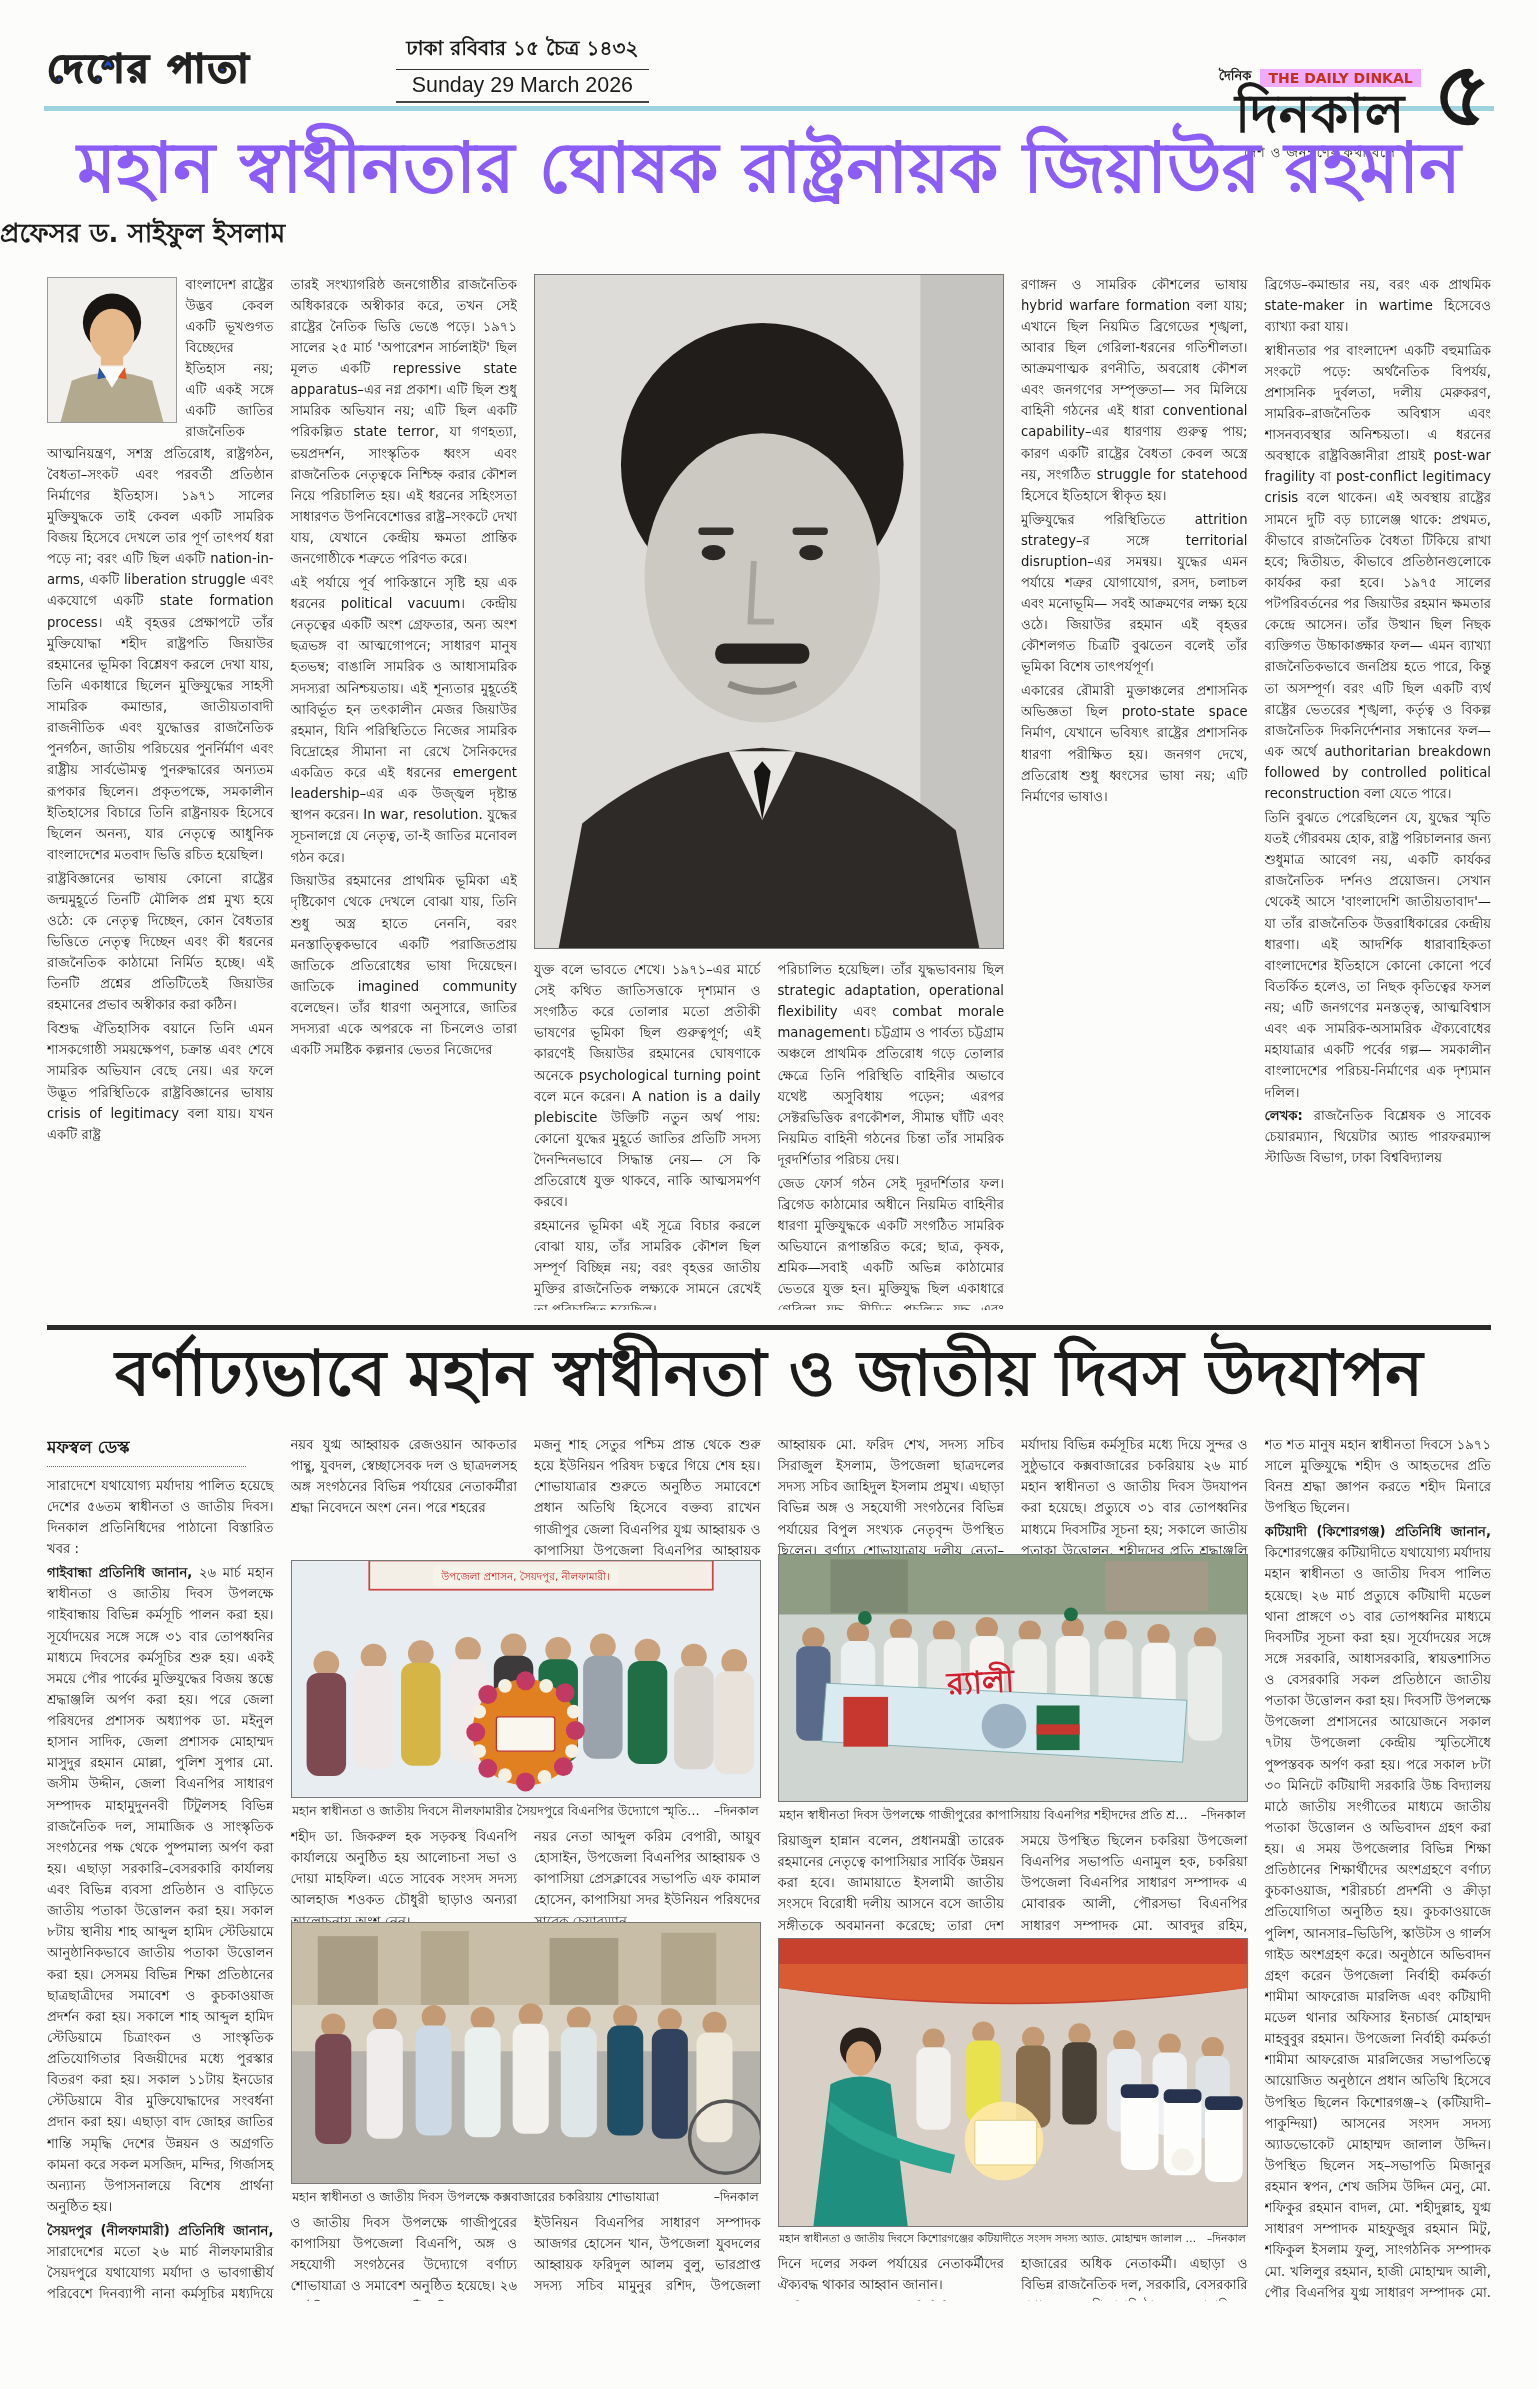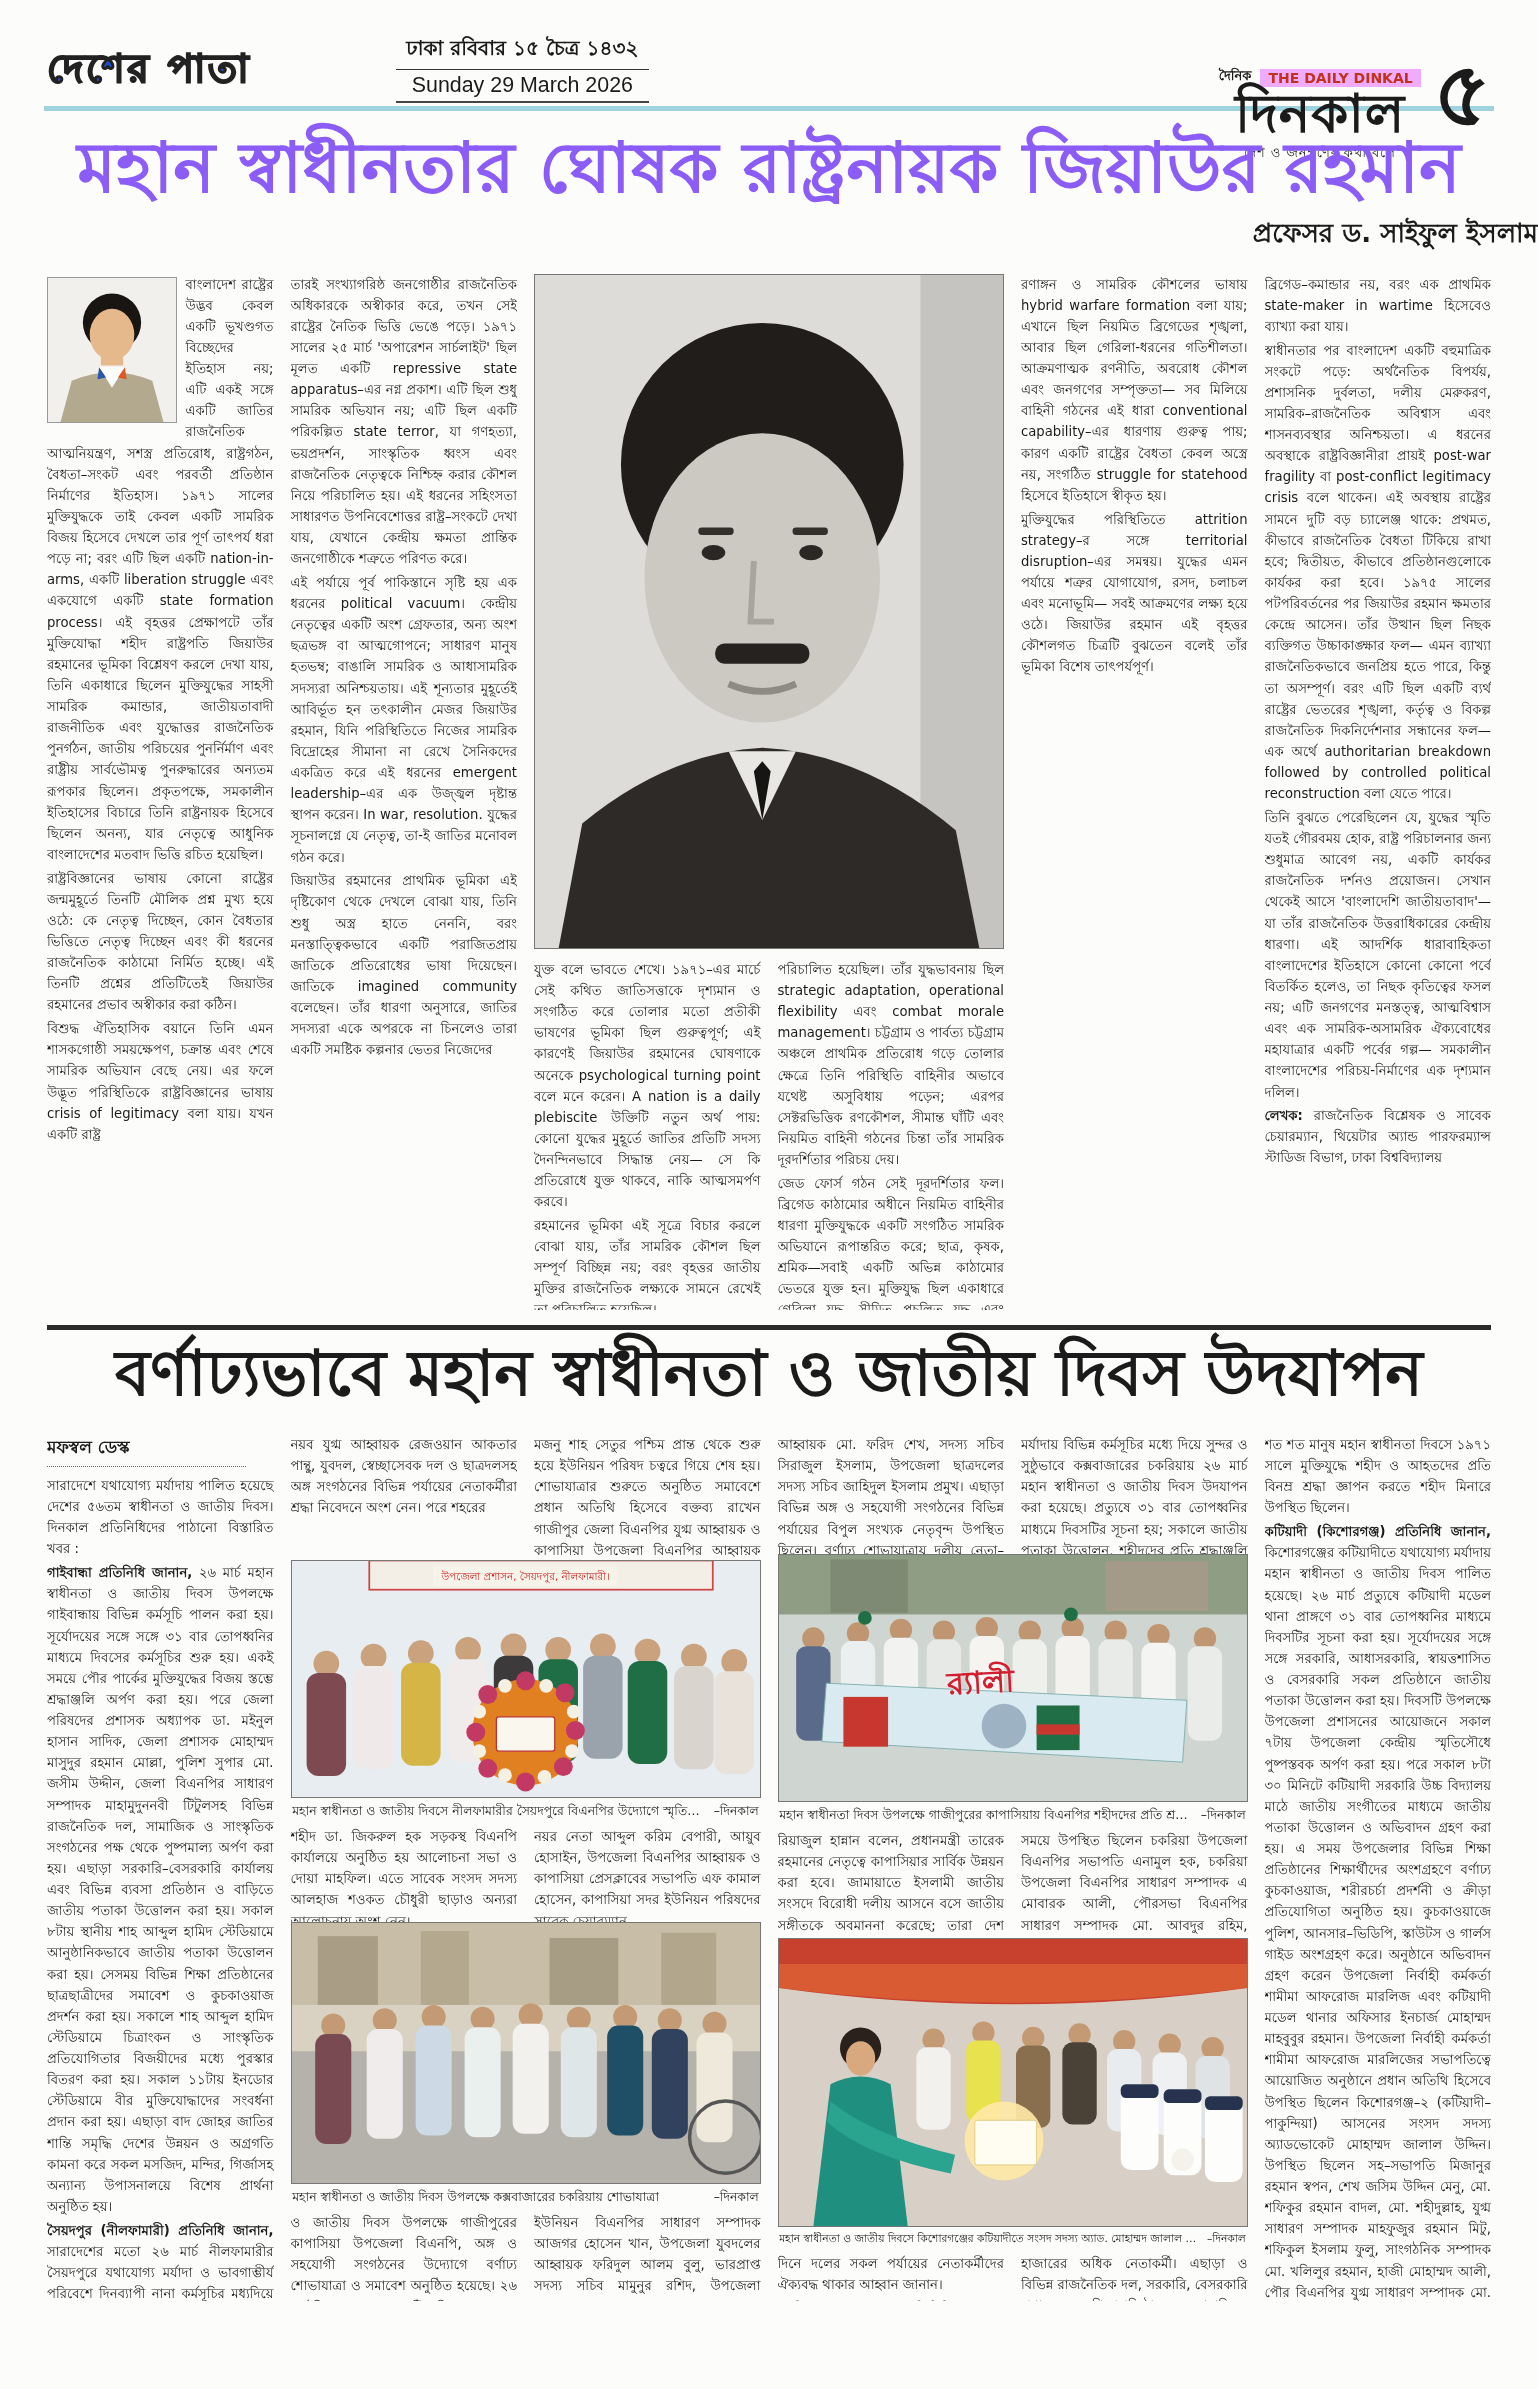--- a/index.html
+++ b/index.html
@@ -16,21 +16,21 @@
   .mast-logo{text-align:center;}
   .logo-row{display:flex;align-items:flex-end;gap:8.5px;justify-content:flex-start;margin-top:40px;}
   .logo-pre{font-size:13px;font-weight:bold;}
   .logo-en{font-size:14px;font-weight:bold;color:#c0321e;background:#f0abfc;padding:0.9px 8.5px;}
   .logo-name{font-size:53px;font-weight:bold;line-height:1.0;letter-spacing:0.9px;}
   .logo-tag{font-size:13px;margin-top:2.6px;letter-spacing:0.9px;}
   .page-num{font-size:89px;font-weight:bold;line-height:.85;}
   .cyan-rule{height:5.1px;background:#9ed2dc;margin:3.4px 44px 0;}
   
   h1.headline1{font-size:70px;font-weight:bold;text-align:center;margin:19px 51px 5.1px;line-height:1.1;color:#8b5cf6;}
-  .byline{font-size:26px;font-weight:bold;text-align:right;margin-bottom:17px;}
+  .byline{font-size:26px;font-weight:bold;text-align:left;margin-bottom:17px;}
   .a1-body{margin:5.1px 47px 0;height:1036px;display:grid;grid-template-columns:repeat(6,1fr);gap:17px;
            font-size:13.2px;line-height:1.6;text-align:justify;}
   .colx{overflow:hidden;}
   .colx p{margin:0 0 2.6px;}
   .author-photo{float:left;width:128px;height:144px;margin:3.4px 8.5px 3.4px 0;border:0.9px solid #999;background:#f0efec;}
   .a1-mid{grid-column:span 2;display:flex;flex-direction:column;overflow:hidden;}
   .a1-photo{height:673px;border:0.9px solid #777;background:#d8d8d6;}
   .a1-photo svg,.author-photo svg,figure svg{display:block;width:100%;height:100%;}
   .a1-sub{display:grid;grid-template-columns:1fr 1fr;gap:17px;flex:1;overflow:hidden;margin-top:10.3px;}
   .article-sep{height:4.3px;background:#2b2b2b;margin:15.4px 47px 8.5px;border-top:0.9px solid #2b2b2b;}
@@ -136,20 +136,21 @@
             </div>
           <div class="colx">
               <p>পরিচালিত হয়েছিল। তাঁর যুদ্ধভাবনায় ছিল strategic adaptation, operational flexibility এবং combat morale management। চট্টগ্রাম ও পার্বত্য চট্টগ্রাম অঞ্চলে প্রাথমিক প্রতিরোধ গড়ে তোলার ক্ষেত্রে তিনি পরিস্থিতি বাহিনীর অভাবে যথেষ্ট অসুবিধায় পড়েন; এরপর সেক্টরভিত্তিক রণকৌশল, সীমান্ত ঘাঁটি এবং নিয়মিত বাহিনী গঠনের চিন্তা তাঁর সামরিক দূরদর্শিতার পরিচয় দেয়।</p>
               <p>জেড ফোর্স গঠন সেই দূরদর্শিতার ফল। ব্রিগেড কাঠামোর অধীনে নিয়মিত বাহিনীর ধারণা মুক্তিযুদ্ধকে একটি সংগঠিত সামরিক অভিযানে রূপান্তরিত করে; ছাত্র, কৃষক, শ্রমিক—সবাই একটি অভিন্ন কাঠামোর ভেতরে যুক্ত হন। মুক্তিযুদ্ধ ছিল একাধারে গেরিলা যুদ্ধ, সীমিত প্রচলিত যুদ্ধ এবং সমন্বিত তাত্ত্বিক সামরিক অভিযানের সমন্বয়। এই প্রেক্ষাপটে জেড ফোর্সকে</p>
             </div>
         </div>
       </div>
       <div class="colx">
           <p>রণাঙ্গন ও সামরিক কৌশলের ভাষায় hybrid warfare formation বলা যায়; এখানে ছিল নিয়মিত ব্রিগেডের শৃঙ্খলা, আবার ছিল গেরিলা-ধরনের গতিশীলতা। আক্রমণাত্মক রণনীতি, অবরোধ কৌশল এবং জনগণের সম্পৃক্ততা— সব মিলিয়ে বাহিনী গঠনের এই ধারা conventional capability–এর ধারণায় গুরুত্ব পায়; কারণ একটি রাষ্ট্রের বৈধতা কেবল অস্ত্রে নয়, সংগঠিত struggle for statehood হিসেবে ইতিহাসে স্বীকৃত হয়।</p>
           <p>মুক্তিযুদ্ধের পরিস্থিতিতে attrition strategy–র সঙ্গে territorial disruption–এর সমন্বয়। যুদ্ধের এমন পর্যায়ে শত্রুর যোগাযোগ, রসদ, চলাচল এবং মনোভূমি— সবই আক্রমণের লক্ষ্য হয়ে ওঠে। জিয়াউর রহমান এই বৃহত্তর কৌশলগত চিত্রটি বুঝতেন বলেই তাঁর ভূমিকা বিশেষ তাৎপর্যপূর্ণ।</p>
+          <p>একারের রৌমারী মুক্তাঞ্চলের প্রশাসনিক অভিজ্ঞতা ছিল proto-state space নির্মাণ, যেখানে ভবিষ্যৎ রাষ্ট্রের প্রশাসনিক ধারণা পরীক্ষিত হয়। জনগণ দেখে, প্রতিরোধ শুধু ধ্বংসের ভাষা নয়; এটি নির্মাণের ভাষাও।</p>
         </div>
       <div class="colx">
           <p>ব্রিগেড–কমান্ডার নয়, বরং এক প্রাথমিক state-maker in wartime হিসেবেও ব্যাখ্যা করা যায়।</p>
           <p>স্বাধীনতার পর বাংলাদেশ একটি বহুমাত্রিক সংকটে পড়ে: অর্থনৈতিক বিপর্যয়, প্রশাসনিক দুর্বলতা, দলীয় মেরুকরণ, সামরিক–রাজনৈতিক অবিশ্বাস এবং শাসনব্যবস্থার অনিশ্চয়তা। এ ধরনের অবস্থাকে রাষ্ট্রবিজ্ঞানীরা প্রায়ই post-war fragility বা post-conflict legitimacy crisis বলে থাকেন। এই অবস্থায় রাষ্ট্রের সামনে দুটি বড় চ্যালেঞ্জ থাকে: প্রথমত, কীভাবে রাজনৈতিক বৈধতা টিকিয়ে রাখা হবে; দ্বিতীয়ত, কীভাবে প্রতিষ্ঠানগুলোকে কার্যকর করা হবে। ১৯৭৫ সালের পটপরিবর্তনের পর জিয়াউর রহমান ক্ষমতার কেন্দ্রে আসেন। তাঁর উত্থান ছিল নিছক ব্যক্তিগত উচ্চাকাঙ্ক্ষার ফল— এমন ব্যাখ্যা রাজনৈতিকভাবে জনপ্রিয় হতে পারে, কিন্তু তা অসম্পূর্ণ। বরং এটি ছিল একটি ব্যর্থ রাষ্ট্রের ভেতরের শৃঙ্খলা, কর্তৃত্ব ও বিকল্প রাজনৈতিক দিকনির্দেশনার সন্ধানের ফল— এক অর্থে authoritarian breakdown followed by controlled political reconstruction বলা যেতে পারে।</p>
           <p>তিনি বুঝতে পেরেছিলেন যে, যুদ্ধের স্মৃতি যতই গৌরবময় হোক, রাষ্ট্র পরিচালনার জন্য শুধুমাত্র আবেগ নয়, একটি কার্যকর রাজনৈতিক দর্শনও প্রয়োজন। সেখান থেকেই আসে 'বাংলাদেশি জাতীয়তাবাদ'— যা তাঁর রাজনৈতিক উত্তরাধিকারের কেন্দ্রীয় ধারণা। এই আদর্শিক ধারাবাহিকতা বাংলাদেশের ইতিহাসে কোনো কোনো পর্বে বিতর্কিত হলেও, তা নিছক কৃতিত্বের ফসল নয়; এটি জনগণের মনস্তত্ত্ব, আত্মবিশ্বাস এবং এক সামরিক-অসামরিক ঐক্যবোধের মহাযাত্রার একটি পর্বের গল্প— সমকালীন বাংলাদেশের পরিচয়-নির্মাণের এক দৃশ্যমান দলিল।</p>
           <p><b>লেখক:</b> রাজনৈতিক বিশ্লেষক ও সাবেক চেয়ারম্যান, থিয়েটার অ্যান্ড পারফরম্যান্স স্টাডিজ বিভাগ, ঢাকা বিশ্ববিদ্যালয়</p>
         </div>
     </div>
   </section>
 

